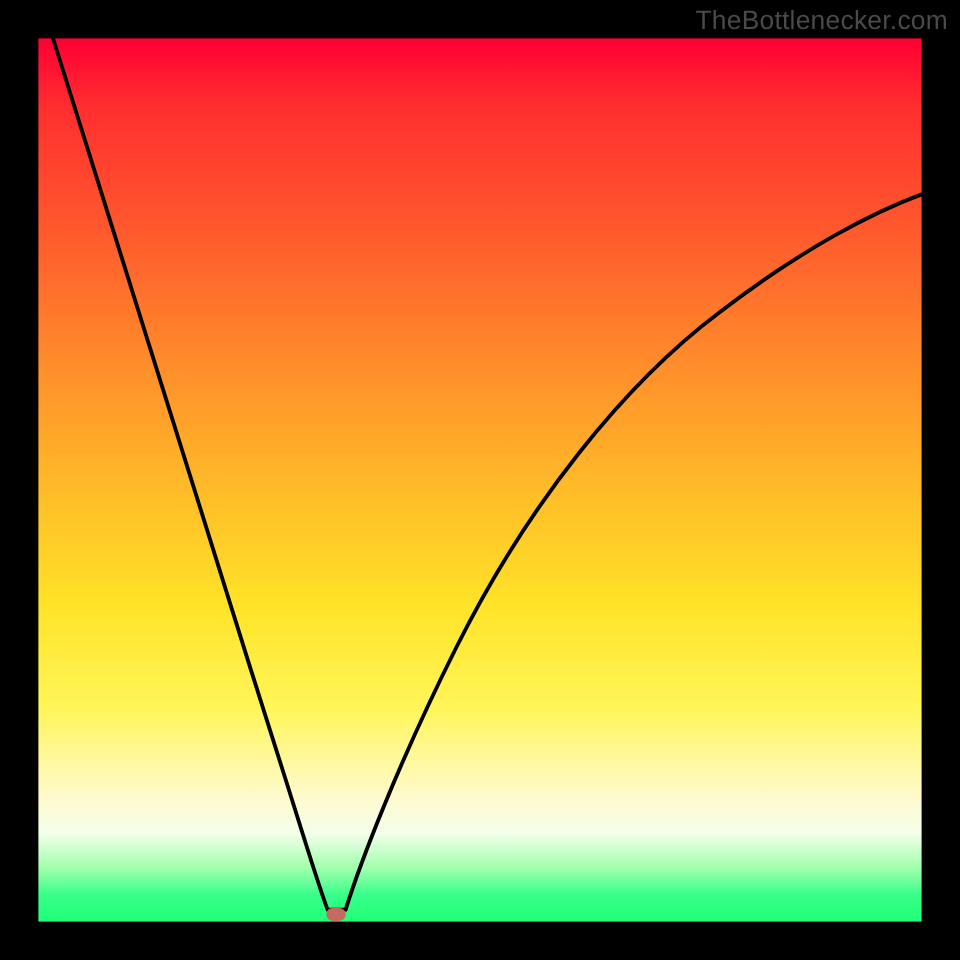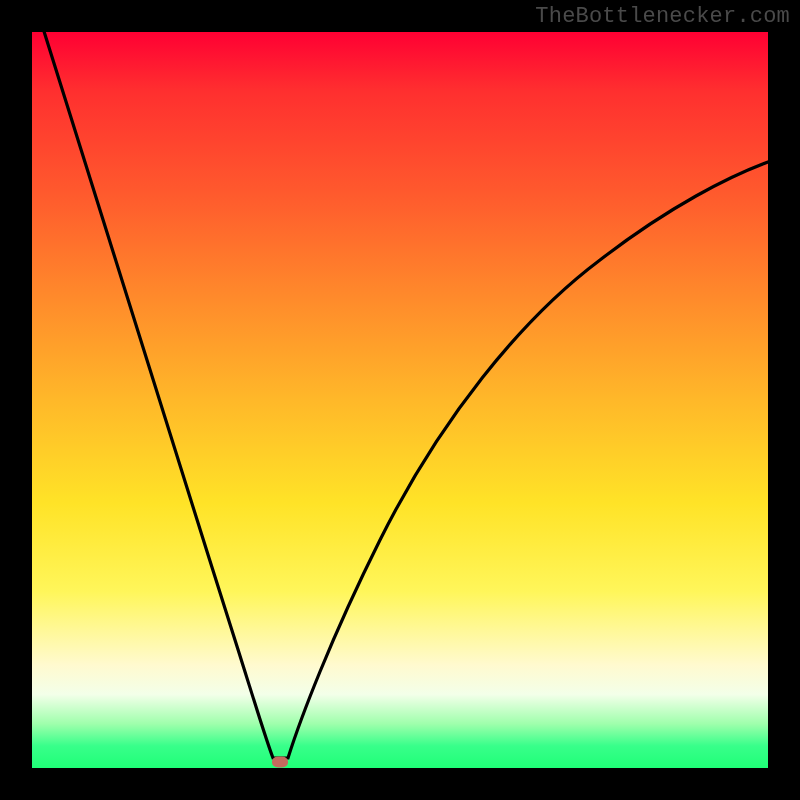--- a/index.html
+++ b/index.html
@@ -11,21 +11,20 @@
     overflow: hidden;
     font-family: Arial, Helvetica, sans-serif;
   }
   .canvas {
     position: absolute;
     left: 0;
     top: 0;
     width: 800px;
     height: 800px;
     background: #000;
-    font-family: Liberation Mono, monospace;
   }
   .plot-area {
     position: absolute;
     left: 32px;
     top: 32px;
     width: 736px;
     height: 736px;
     
     background: linear-gradient(
       to bottom,

